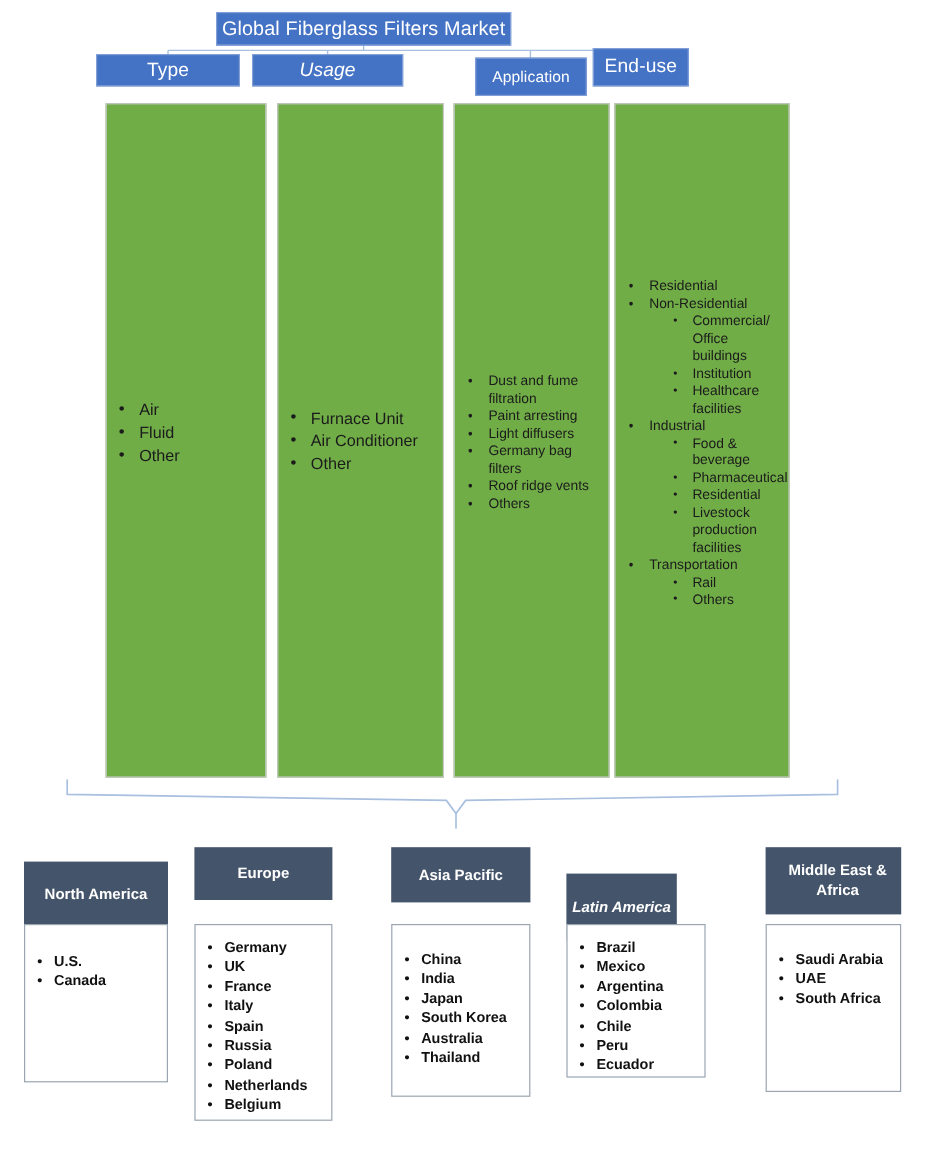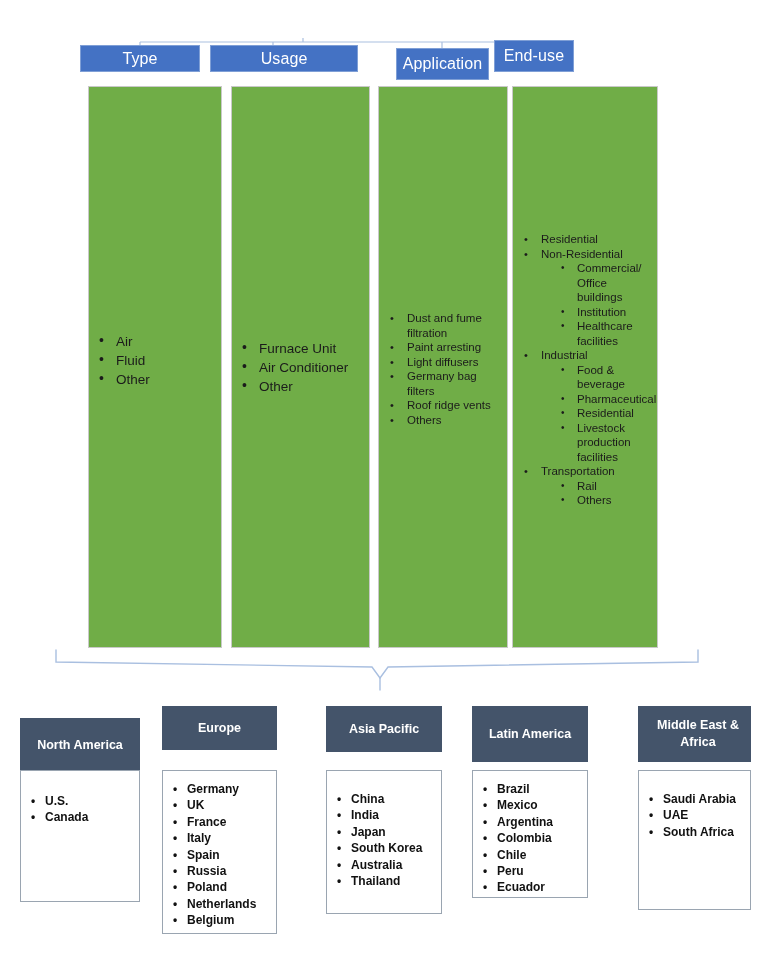--- a/index.html
+++ b/index.html
@@ -32,22 +32,22 @@
     font-size: 16px;
     letter-spacing: 0.1px;
     line-height: 1.1;
     border: 1px solid #7f9fd6;
   }
   .title-box {
     left: 180px; top: 10px; width: 246px; height: 28px;
     font-size: 16.5px;
   }
   .type-box    { left: 80px;  top: 45px; width: 120px; height: 27px; }
-  .usage-box   { left: 210px; top: 45px; width: 148px; height: 27px; }
-  .app-box     { left: 396px; top: 48px; width: 93px;  height: 32px; font-size: 16px;}
+  .usage-box   { left: 210px; top: 45px; width: 126px; height: 27px; font-style: italic; }
+  .app-box     { left: 396px; top: 48px; width: 93px;  height: 32px; font-size: 13px;}
   .enduse-box  { left: 494px; top: 40px; width: 80px;  height: 32px; font-size: 16px;}
 
   
   .green-col {
     background: #70ad47;
     top: 86px;
     height: 562px;
     border: 1px solid #c9c9c9;
     overflow: hidden;
   }
@@ -153,20 +153,23 @@
     <g stroke="#a9bfe0" stroke-width="1.2" fill="none">
       <path d="M303,38 L303,42"></path>
       <path d="M140,42 L534,42"></path>
       <path d="M140,42 L140,45"></path>
       <path d="M273,42 L273,45"></path>
       <path d="M442,42 L442,48"></path>
       <path d="M534,42 L534,40"></path>
     </g>
   </svg>
 
+  <div class="abs blue-box title-box">
+    <span>Global Fiberglass Filters Market</span>
+  </div>
 
   <div class="abs blue-box type-box">
     <span>Type</span>
   </div>
   <div class="abs blue-box usage-box">
     <span>Usage</span>
   </div>
   <div class="abs blue-box app-box">
     <span>Application</span>
   </div>
@@ -274,21 +277,21 @@
           <li class="lvl1"><span class="bullet">•</span><span>China</span></li>
           <li class="lvl1"><span class="bullet">•</span><span>India</span></li>
           <li class="lvl1"><span class="bullet">•</span><span>Japan</span></li>
           <li class="lvl1"><span class="bullet">•</span><span>South Korea</span></li>
           <li class="lvl1"><span class="bullet">•</span><span>Australia</span></li>
           <li class="lvl1"><span class="bullet">•</span><span>Thailand</span></li>
         </ul>
     </div>
   </div>
 
-  <div class="abs region-header" style="left:472px; top:706px; width:116px; height:56px;">
+  <div class="abs region-header" style="left:472px; top:728px; width:92px; height:56px;font-style:italic;">
     <span>Latin America</span>
   </div>
   <div class="abs region-list" style="left:472px; top:770px; width:116px; height:128px;">
     <div class="inner" style="top:10px;">
       <ul>
           <li class="lvl1"><span class="bullet">•</span><span>Brazil</span></li>
           <li class="lvl1"><span class="bullet">•</span><span>Mexico</span></li>
           <li class="lvl1"><span class="bullet">•</span><span>Argentina</span></li>
           <li class="lvl1"><span class="bullet">•</span><span>Colombia</span></li>
           <li class="lvl1"><span class="bullet">•</span><span>Chile</span></li>

